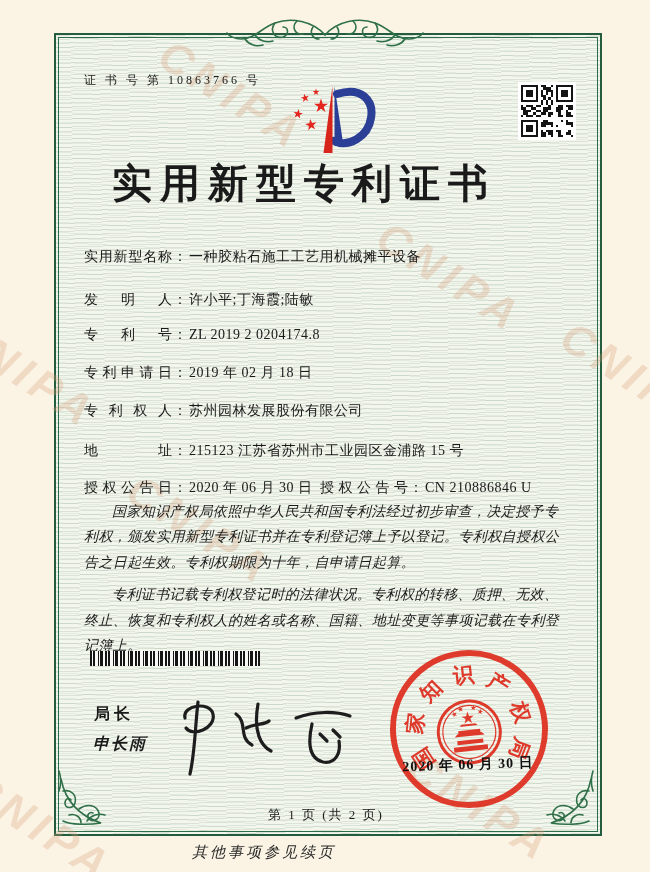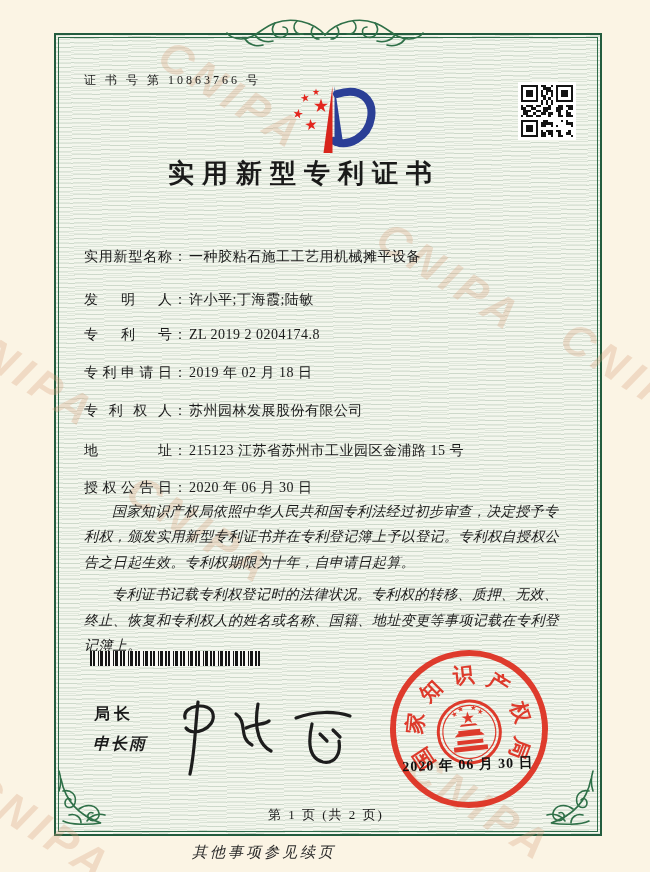--- a/index.html
+++ b/index.html
@@ -12,21 +12,21 @@
       color:rgba(214,158,122,0.30);transform:rotate(33deg);z-index:2;pointer-events:none;white-space:nowrap;}
   
   .frame{position:absolute;left:54px;top:33px;width:544px;height:799px;z-index:1;
       background-color:#f3f6ed;
       background-image:
         repeating-linear-gradient(178deg, rgba(128,158,132,0.22) 0 1px, rgba(0,0,0,0) 1px 4px),
         repeating-linear-gradient(183deg, rgba(128,158,132,0.15) 0 1px, rgba(0,0,0,0) 1px 5px);
       border:2px solid #235c3e;}
   .frame-inner{position:absolute;left:2px;top:2px;right:2px;bottom:2px;border:1px solid #2e6b49;}
   .cert-number{position:absolute;left:84px;top:72px;font-size:12px;letter-spacing:3px;z-index:3;}
-  .title{position:absolute;left:54px;top:156px;width:500px;text-align:center;font-size:26px;
+  .title{position:absolute;left:54px;top:156px;width:500px;text-align:center;font-size:40px;
       font-weight:bold;letter-spacing:8px;z-index:3;}
   .qr{position:absolute;left:518px;top:82px;width:52px;height:52px;background:#fff;padding:3px;
       display:grid;grid-template-columns:repeat(21,1fr);grid-template-rows:repeat(21,1fr);z-index:3;}
   .qr .m{background:#141414;}
   .field-row{position:absolute;left:84px;width:500px;height:18px;font-size:14px;z-index:3;white-space:nowrap;margin-top:8px;}
   .flabel{display:inline-block;width:88px;text-align:justify;text-align-last:justify;vertical-align:top;}
   .fcolon{display:inline-block;margin:0 2px 0 1px;}
   .fvalue{letter-spacing:0.5px;}
   .grant2{position:absolute;left:236px;top:0;}
   .paras{position:absolute;left:84px;top:499px;width:488px;z-index:3;}
@@ -130,20 +130,23 @@
   <span class="flabel">专利申请日</span><span class="fcolon">：</span><span class="fvalue">2019 年 02 月 18 日</span>
 </div>
 <div class="field-row" style="top:394px">
   <span class="flabel">专利权人</span><span class="fcolon">：</span><span class="fvalue">苏州园林发展股份有限公司</span>
 </div>
 <div class="field-row" style="top:434px">
   <span class="flabel">地址</span><span class="fcolon">：</span><span class="fvalue">215123 江苏省苏州市工业园区金浦路 15 号</span>
 </div>
 <div class="field-row" style="top:471px">
   <span class="flabel">授权公告日</span><span class="fcolon">：</span><span class="fvalue">2020 年 06 月 30 日</span>
+  <span class="grant2">
+    <span class="flabel">授权公告号</span><span class="fcolon">：</span><span class="fvalue">CN 210886846 U</span>
+  </span>
 </div>
 
 <div class="paras">
   <p>国家知识产权局依照中华人民共和国专利法经过初步审查，决定授予专利权，颁发实用新型专利证书并在专利登记簿上予以登记。专利权自授权公告之日起生效。专利权期限为十年，自申请日起算。</p>
   <p>专利证书记载专利权登记时的法律状况。专利权的转移、质押、无效、终止、恢复和专利权人的姓名或名称、国籍、地址变更等事项记载在专利登记簿上。</p>
 </div>
 
 <div class="barcode"></div>
 
 <div class="signer-title">局长</div>

